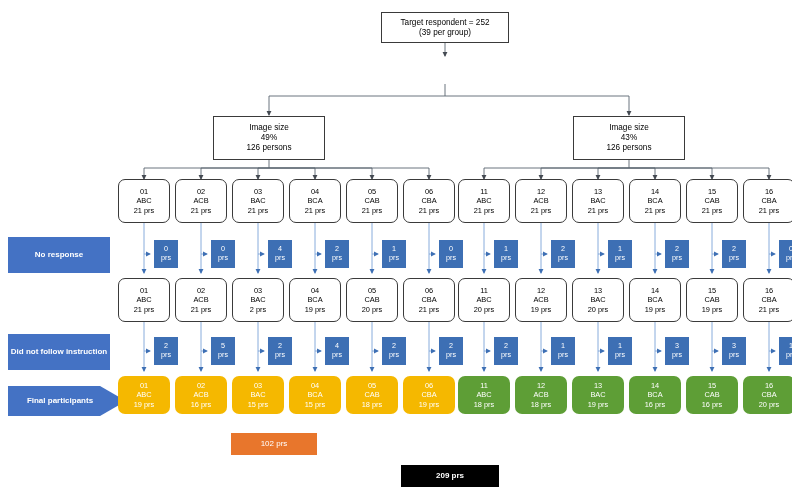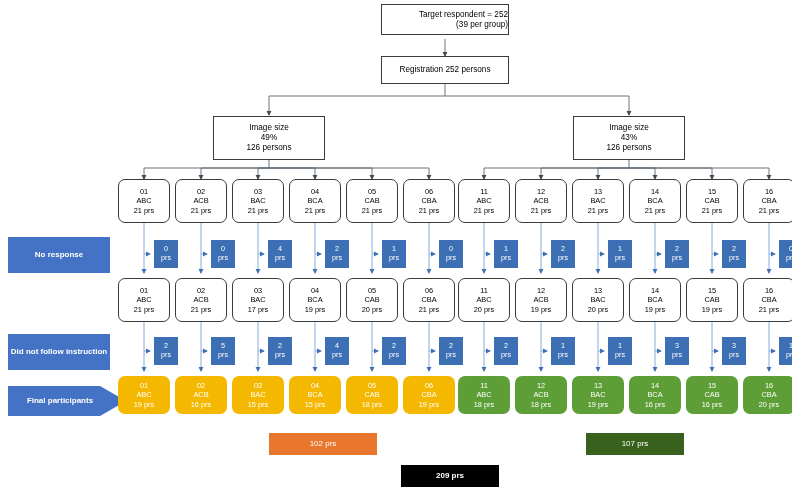--- a/index.html
+++ b/index.html
@@ -193,28 +193,25 @@
         <path d="M712,254 L718,254" marker-end="url(#ahb)"></path>
         <path d="M712,322 L712,371" marker-end="url(#ahb)"></path>
         <path d="M712,351 L718,351" marker-end="url(#ahb)"></path>
         <path d="M769,223 L769,273" marker-end="url(#ahb)"></path>
         <path d="M769,254 L775,254" marker-end="url(#ahb)"></path>
         <path d="M769,322 L769,371" marker-end="url(#ahb)"></path>
         <path d="M769,351 L775,351" marker-end="url(#ahb)"></path>
       </g>
   </svg>
 
-  <div class="node rect-top" style="left:381px;top:4px;width:128px;height:31px;align-items:flex-end;">
+  <div class="node rect-top" style="left:381px;top:12px;width:128px;height:31px;">
     <span class="ln">Target respondent = 252</span>
     <span class="ln">(39 per group)</span>
   </div>
 
-  <div class="node rect-top" style="left:381px;top:56px;width:128px;height:28px;">
-    <span class="ln">Registration 252 persons</span>
-  </div>
 
   <div class="node rect-top" style="left:213px;top:116px;width:112px;height:44px;">
     <span class="ln">Image size</span>
     <span class="ln">49%</span>
     <span class="ln">126 persons</span>
   </div>
 
   <div class="node rect-top" style="left:573px;top:116px;width:112px;height:44px;">
     <span class="ln">Image size</span>
     <span class="ln">43%</span>
@@ -281,21 +278,21 @@
         <span class="ln">prs</span>
       </div>
       <div class="node grp" style="left: 232px; top: 179px; width: 52px; height: 44px;">
         <span class="ln">03</span>
         <span class="ln">BAC</span>
         <span class="ln">21 prs</span>
       </div>
       <div class="node grp" style="left: 232px; top: 278px; width: 52px; height: 44px;">
         <span class="ln">03</span>
         <span class="ln">BAC</span>
-        <span class="ln">17 prs</span>
+        <span class="ln">2 prs</span>
       </div>
       <div class="node final-y" style="left: 232px; top: 376px; width: 52px; height: 38px;">
         <span class="ln">03</span>
         <span class="ln">BAC</span>
         <span class="ln">15 prs</span>
       </div>
       <div class="node drop" style="left: 268px; top: 240px; width: 24px; height: 28px;">
         <span class="ln">4</span>
         <span class="ln">prs</span>
       </div>
@@ -505,23 +502,20 @@
       <div class="node drop" style="left: 779px; top: 240px; width: 24px; height: 28px;">
         <span class="ln">0</span>
         <span class="ln">prs</span>
       </div>
       <div class="node drop" style="left: 779px; top: 337px; width: 24px; height: 28px;">
         <span class="ln">1</span>
         <span class="ln">prs</span>
       </div>
     </div>
 
-  <div class="node sum-orange" style="left:231px;top:433px;width:108px;height:22px;margin-left:38px;">
+  <div class="node sum-orange" style="left:231px;top:433px;width:86px;height:22px;">
     <span>102 prs</span>
-  </div>
-  <div class="node sum-green" style="left:586px;top:433px;width:98px;height:22px;">
-    <span>107 prs</span>
   </div>
   <div class="node sum-black" style="left:401px;top:465px;width:98px;height:22px;">
     <span>209 prs</span>
   </div>
 
 </div>
 
 </body></html>

